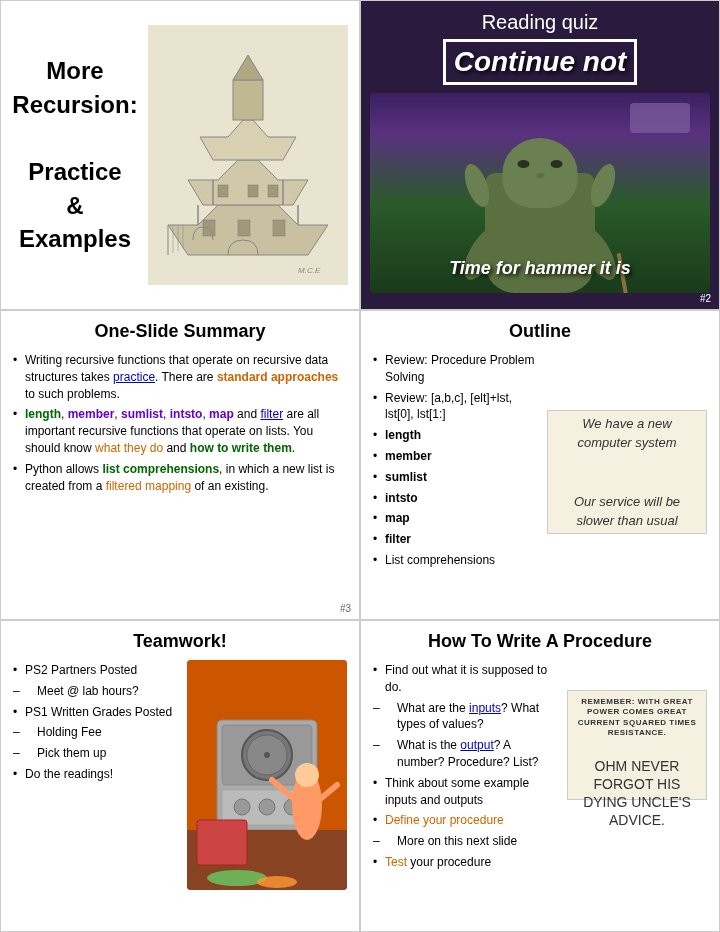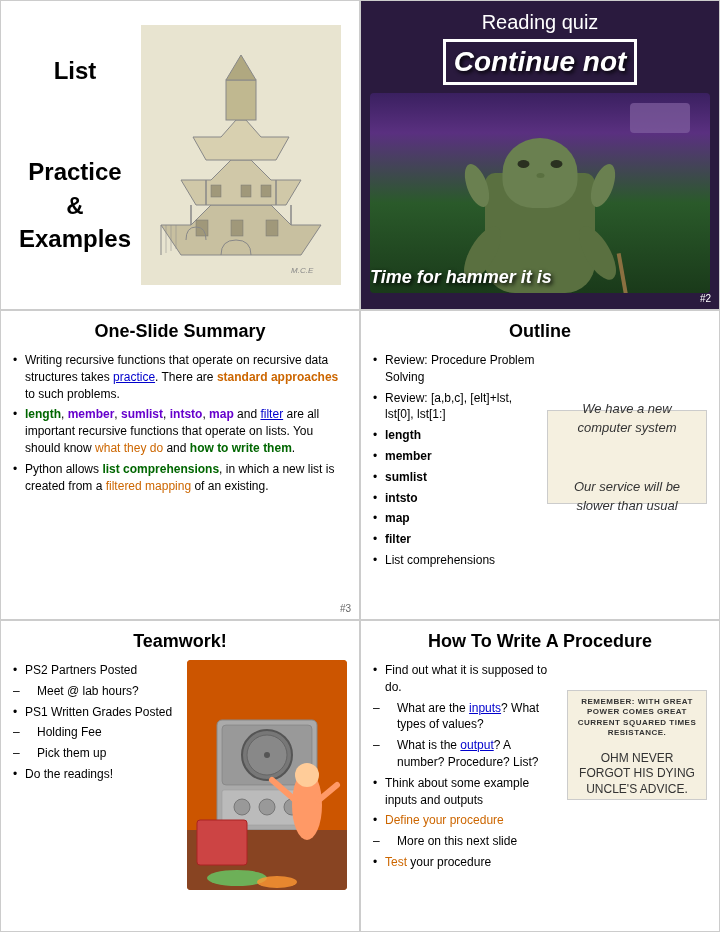--- a/index.html
+++ b/index.html
@@ -64,27 +64,27 @@
       font-weight: bold;
       font-style: italic;
       text-shadow: 2px 2px 4px #000;
       border: 3px solid #fff;
       padding: 4px 8px;
       margin-bottom: 8px;
       text-align: center;
     }
     .hammer-text {
       position: absolute;
-      bottom: 5px;
+      bottom: 14px;
       color: #fff;
       font-size: 18px;
       font-weight: bold;
       font-style: italic;
       text-shadow: 2px 2px 4px #000;
-      text-align: left;
+      text-align: center;
       width: 100%;
     }
     .slide-number-2 {
       position: absolute;
       bottom: 5px;
       right: 8px;
       color: #fff;
       font-size: 10px;
     }
 
@@ -137,21 +137,21 @@
     .outline-content {
       display: flex;
       gap: 8px;
     }
     .outline-list-area {
       flex: 1;
     }
     .computer-sign {
       width: 160px;
       min-width: 160px;
-      height: 94px;
+      height: 124px;
       background: #f5f0e0;
       border: 1px solid #ccc;
       display: flex;
       flex-direction: column;
       align-items: center;
       justify-content: center;
       padding: 24px;
       font-size: 13px;
       text-align: center;
       font-style: italic;
@@ -243,22 +243,22 @@
       color: #888;
     }
   </style>
 </head>
 <body>
 
 <div class="grid">
 
   <div class="cell cell-1">
     <div class="cell-1-title">
-      <span>List</span><br>
-      <br>
+      <span>More</span><br>
+      <span>Recursion:</span><br>
       <br>
       <span>Practice</span><br>
       <span>&amp;</span><br>
       <span>Examples</span>
     </div>
     <div class="building-placeholder">
       <svg width="200" height="260" viewBox="0 0 200 260">
 
         <rect width="200" height="260" fill="#e8e4d0"></rect>
 
@@ -446,18 +446,18 @@
           <ellipse cx="35" cy="7" rx="10" ry="4" fill="none" stroke="#888" stroke-width="1"></ellipse>
 
           <line x1="35" y1="23" x2="35" y2="45" stroke="#333" stroke-width="1.5"></line>
 
           <line x1="35" y1="30" x2="20" y2="38" stroke="#333" stroke-width="1.5"></line>
           <line x1="35" y1="30" x2="50" y2="38" stroke="#333" stroke-width="1.5"></line>
 
           <line x1="35" y1="45" x2="25" y2="60" stroke="#333" stroke-width="1.5"></line>
           <line x1="35" y1="45" x2="45" y2="60" stroke="#333" stroke-width="1.5"></line>
         </svg>
-        <div style="font-size:12px; margin-top:8px;">OHM NEVER FORGOT HIS DYING UNCLE'S ADVICE.</div>
+        <div style="font-size:14px; margin-top:14px;">OHM NEVER FORGOT HIS DYING UNCLE'S ADVICE.</div>
       </div>
     </div>
   </div>
 
 </div>
 
 </body></html>

